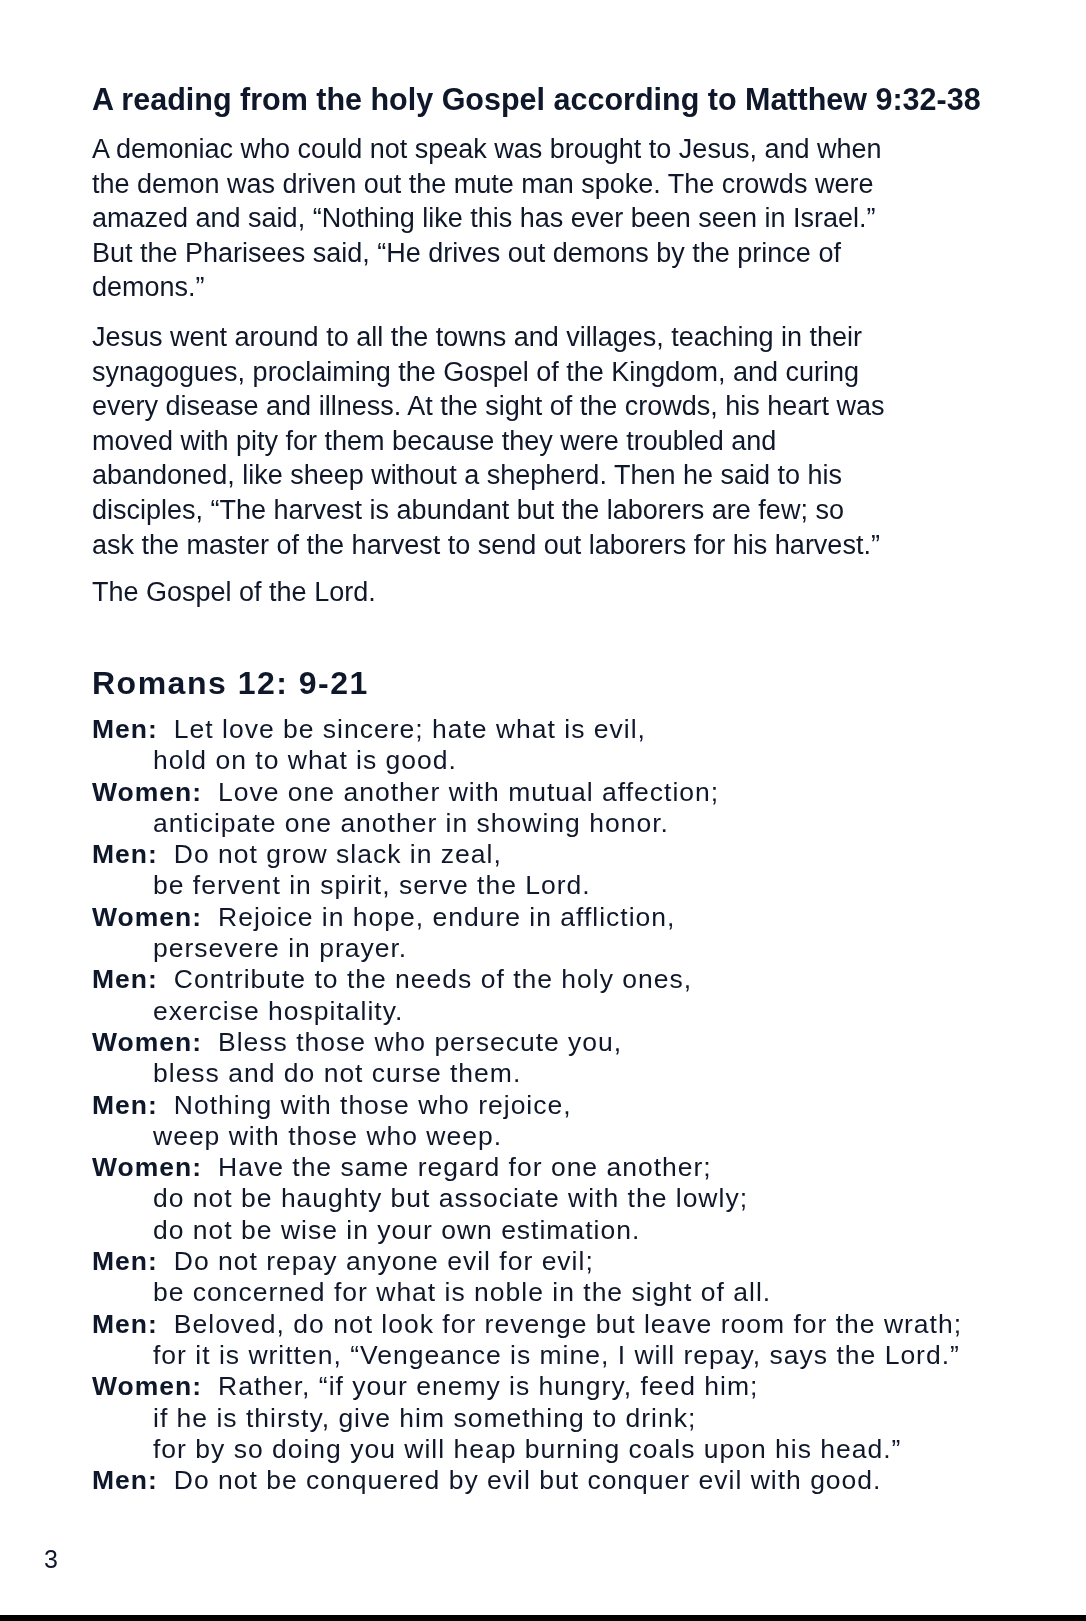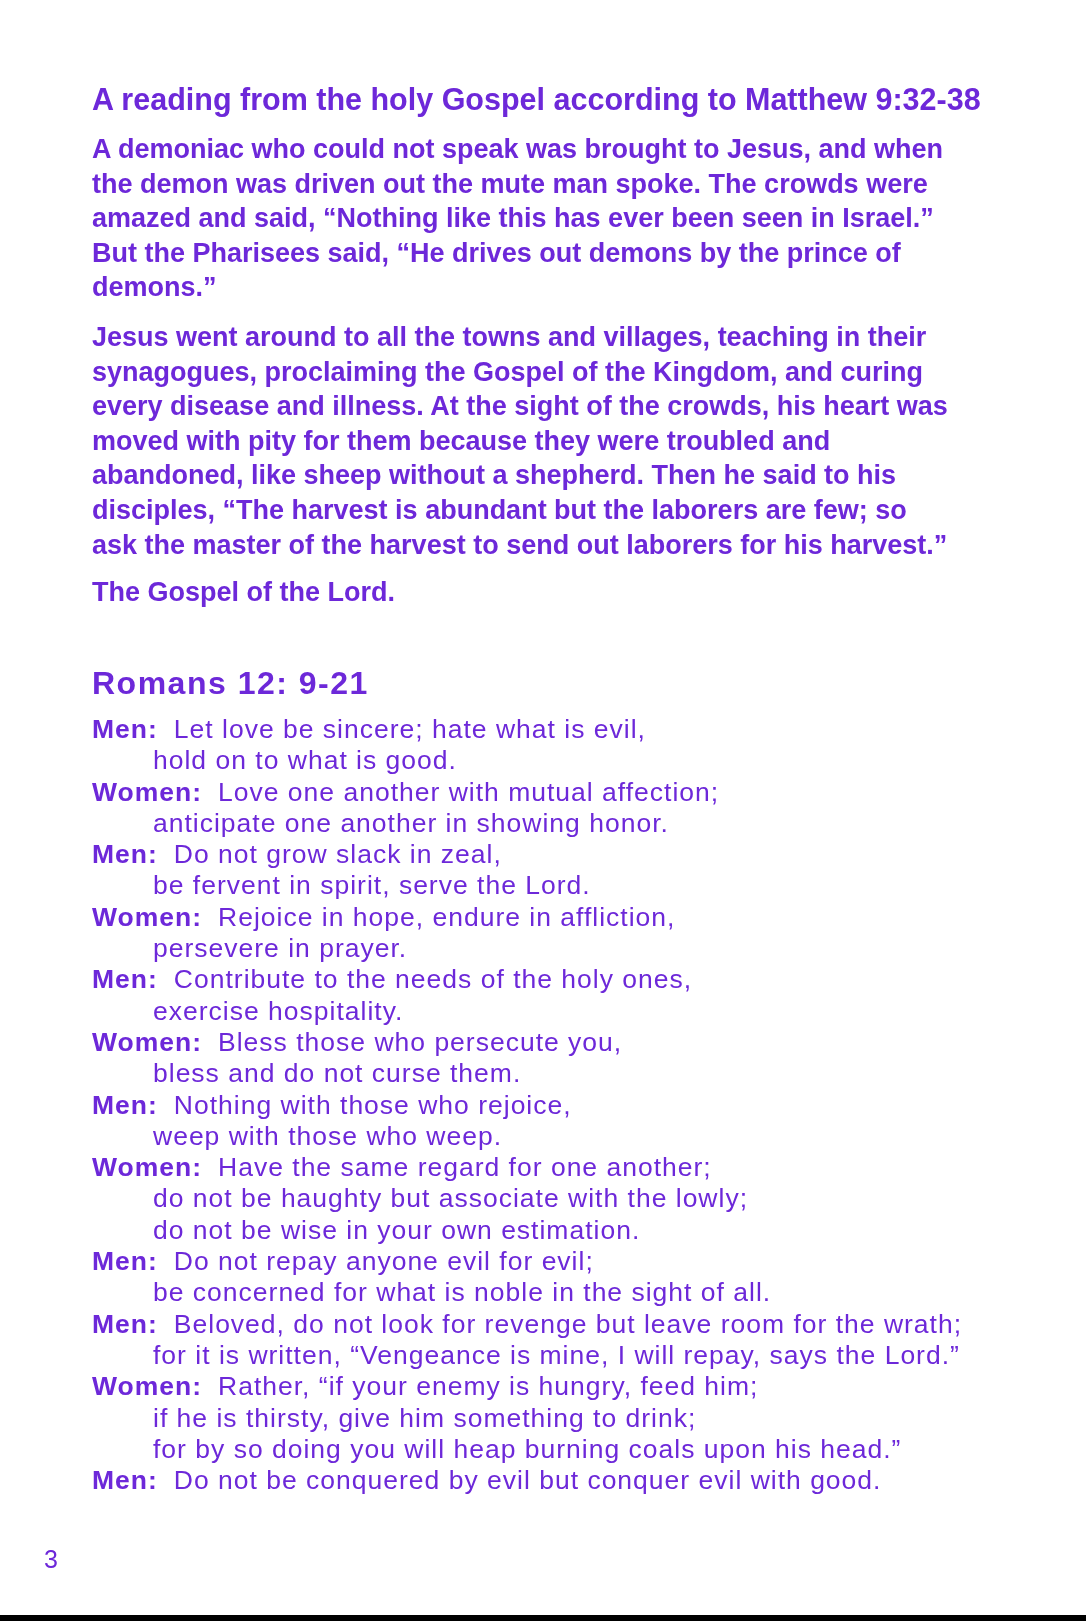--- a/index.html
+++ b/index.html
@@ -1,21 +1,21 @@
 <!DOCTYPE html>
 <html><head>
 <meta charset="utf-8">
 <style>
   html, body { margin: 0; padding: 0; background: #e8e8e8; }
   .page {
     position: relative;
     width: 1086px;
     height: 1621px;
     background: #ffffff;
-    color: #6d28d9;
+    color: #0f172a;
     font-family: "Liberation Sans", sans-serif;
     overflow: hidden;
     margin: 0 auto;
   }
   .gospel-heading {
     position: absolute;
     left: 92px;
     top: 82px;
     margin: 0;
     font-size: 30.5px;
@@ -23,21 +23,21 @@
     font-weight: 700;
     letter-spacing: 0;
     white-space: nowrap;
   }
   .gospel-par {
     position: absolute;
     left: 92px;
     margin: 0;
     font-size: 27px;
     line-height: 34.6px;
-    font-weight: 700;
+    font-weight: 400;
     white-space: pre-line;
     letter-spacing: 0;
   }
   .p1 { top: 132px; }
   .p2 { top: 320px; }
   .closing { top: 575px; }
   .romans-heading {
     position: absolute;
     left: 92px;
     top: 665px;

